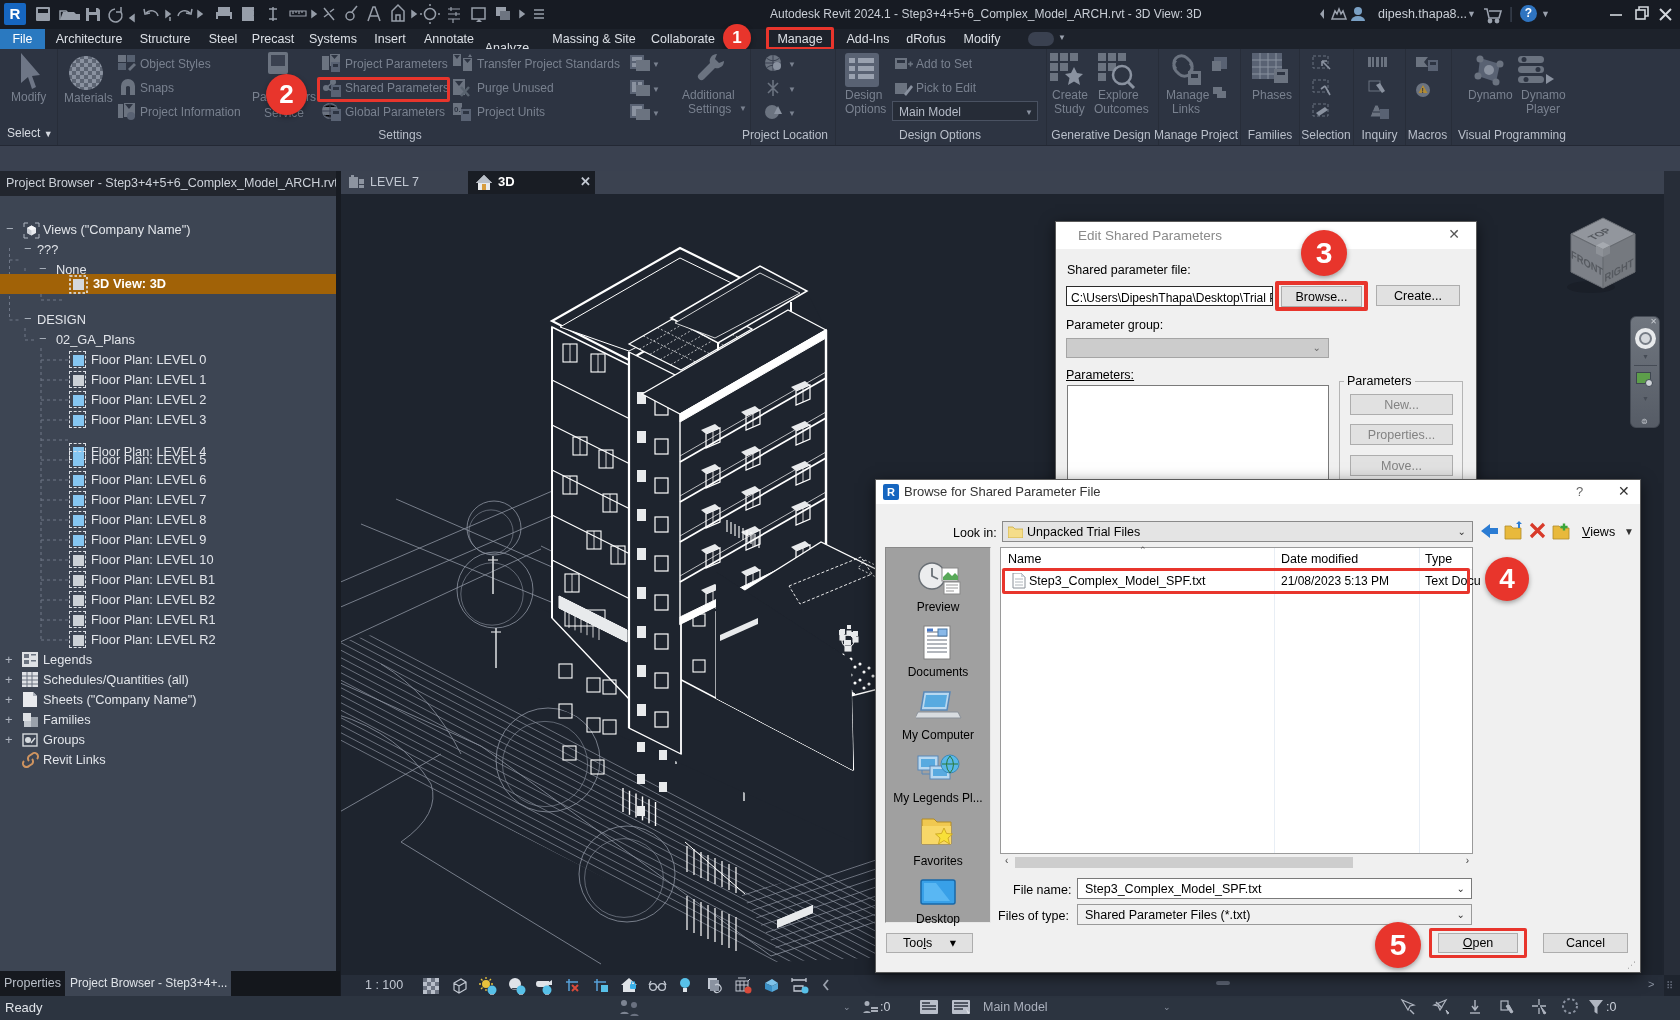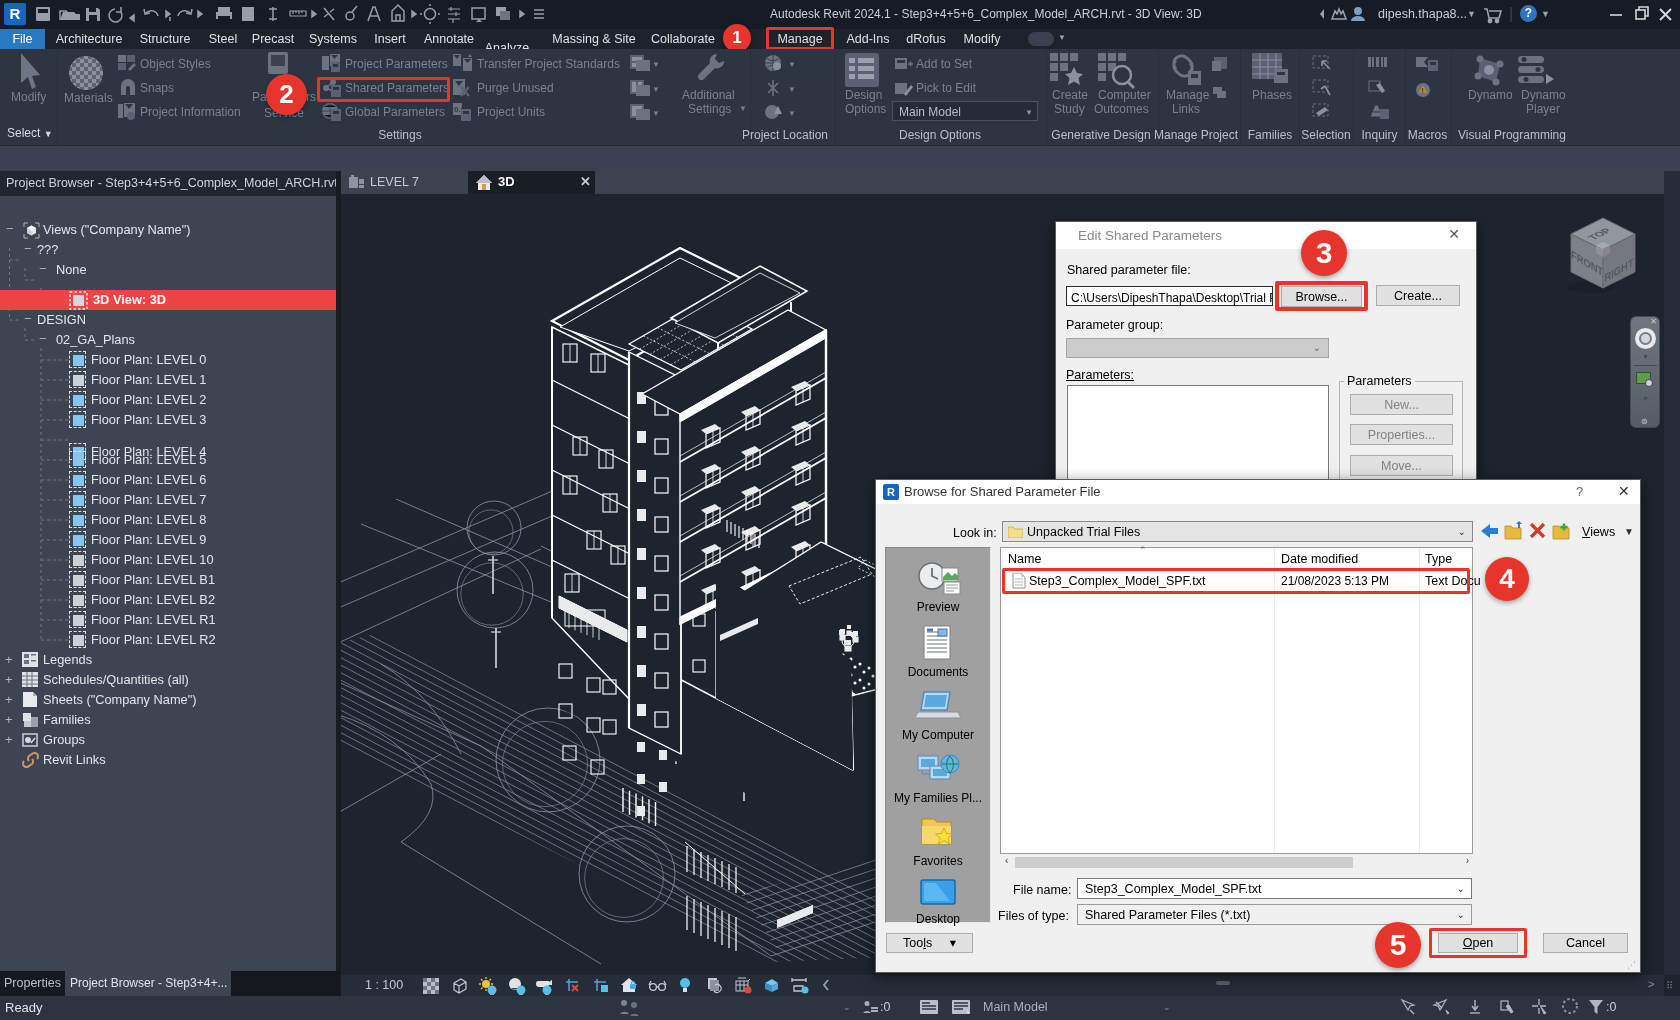--- a/index.html
+++ b/index.html
@@ -318,21 +318,21 @@
     <svg class="abs" style="left:1098px;top:4px;" width="38" height="36" fill="#6b7380">
         <rect x="0" y="0" width="8" height="8"></rect>
         <rect x="10" y="0" width="8" height="8"></rect>
         <rect x="20" y="0" width="8" height="8"></rect>
         <rect x="0" y="10" width="8" height="8"></rect>
         <rect x="0" y="20" width="8" height="8"></rect>
         <rect x="10" y="10" width="8" height="8"></rect>
         <circle cx="24" cy="22" r="9" fill="none" stroke="#8a92a0" stroke-width="2.5"></circle>
         <path d="M30 29 l6 6" stroke="#8a92a0" stroke-width="3"></path>
       </svg>
-    <div class="ribtxt" style="left:1098px;top:39px;">Computer</div>
+    <div class="ribtxt" style="left:1098px;top:39px;">Explore</div>
       <div class="ribtxt" style="left:1094px;top:53px;">Outcomes</div>
     <div class="plabel" style="left:1046px;width:110px;">Generative Design</div>
     <div class="pdiv" style="left:1158px;"></div>
     <svg class="abs" style="left:1166px;top:4px;" width="40" height="36" fill="none" stroke="#6b7380">
         <path d="M10 16 a8 8 0 0 1 0 -11 a8 8 0 0 1 11 0 l3 3 a8 8 0 0 1 0 11 M24 10 a8 8 0 0 1 0 11 a8 8 0 0 1 -11 0 l-3 -3 a8 8 0 0 1 0 -11" stroke-width="3"></path>
         <rect x="22" y="18" width="13" height="14" fill="#6b7380" stroke="none"></rect>
         <rect x="25" y="21" width="7" height="4" fill="#2d3442" stroke="none"></rect>
       </svg>
     <div class="ribtxt" style="left:1166px;top:39px;">Manage</div>
       <div class="ribtxt" style="left:1172px;top:53px;">Links</div>
@@ -443,21 +443,21 @@
         <span style="position:absolute;left:43px;">Views ("Company Name")</span>
       </div>
     <div class="trow" style="top:69px;">
         <span style="position:absolute;left:24px;top:-1px;color:#aeb5c0;">−</span>
         <span style="position:absolute;left:37px;">???</span>
       </div>
     <div class="trow" style="top:89px;">
         <span style="position:absolute;left:39px;top:-1px;color:#aeb5c0;">−</span>
         <span style="position:absolute;left:56px;">None</span>
       </div>
-    <div class="trow" style="top:119px;background:#ef4444;width:338px;">
+    <div class="trow" style="top:103px;background:#a16207;width:338px;">
         <svg style="position:absolute;left:69px;top:1px;" width="19" height="19">
           <rect x="1" y="1" width="17" height="17" fill="none" stroke="#e8eaee" stroke-dasharray="2.5 2" stroke-width="1.6"></rect>
           <rect x="4" y="4" width="11" height="11" fill="#d4d8dc"></rect>
         </svg>
         <span style="position:absolute;left:93px;font-weight:bold;color:#fff;">3D View: 3D</span>
       </div>
     <div class="trow" style="top:139px;">
         <span style="position:absolute;left:24px;top:-1px;color:#aeb5c0;">−</span>
         <span style="position:absolute;left:37px;">DESIGN</span>
       </div>
@@ -1746,21 +1746,21 @@
       <div class="sblbl" style="top:180px;">My Computer</div>
       <svg style="position:absolute;left:30px;top:204px;" width="46" height="36">
           <rect x="2" y="4" width="20" height="14" fill="#b8d8f0" stroke="#5888b8"></rect>
           <rect x="5" y="7" width="14" height="8" fill="#58aae0"></rect>
           <path d="M6 18 v4 h12 v-4" fill="none" stroke="#5888b8"></path>
           <rect x="14" y="14" width="20" height="13" fill="#b8d8f0" stroke="#5888b8"></rect>
           <rect x="17" y="17" width="14" height="7" fill="#58aae0"></rect>
           <circle cx="34" cy="12" r="9" fill="#58b8e8" stroke="#3a88b8"></circle>
           <path d="M26 12 h16 M34 4 a12 12 0 0 1 0 17 M34 4 a12 12 0 0 0 0 17" stroke="#2a7838" fill="none"></path>
         </svg>
-      <div class="sblbl" style="top:243px;">My Families Pl...</div>
+      <div class="sblbl" style="top:243px;">My Legends Pl...</div>
       <svg style="position:absolute;left:34px;top:266px;" width="38" height="36">
           <path d="M2 5 h12 l3 3 h14 v22 h-29 z" fill="#f0c850" stroke="#b08a28"></path>
           <path d="M2 12 h29 v18 h-29 z" fill="#f8d868"></path>
           <path d="M24 14 l2.5 5.5 l6 .5 l-4.5 4 l1.5 6 l-5.5 -3.5 l-5.5 3.5 l1.5 -6 l-4.5 -4 l6 -.5 z" fill="#f8e038" stroke="#c8a018" stroke-width="0.8"></path>
         </svg>
       <div class="sblbl" style="top:306px;">Favorites</div>
       <svg style="position:absolute;left:34px;top:330px;" width="38" height="32">
           <rect x="1" y="2" width="34" height="24" rx="2" fill="#38a0e8" stroke="#1868a8" stroke-width="1.5"></rect>
           <path d="M4 5 l12 0 l14 18 h-26 z" fill="#68c0f8" opacity="0.7"></path>
         </svg>

